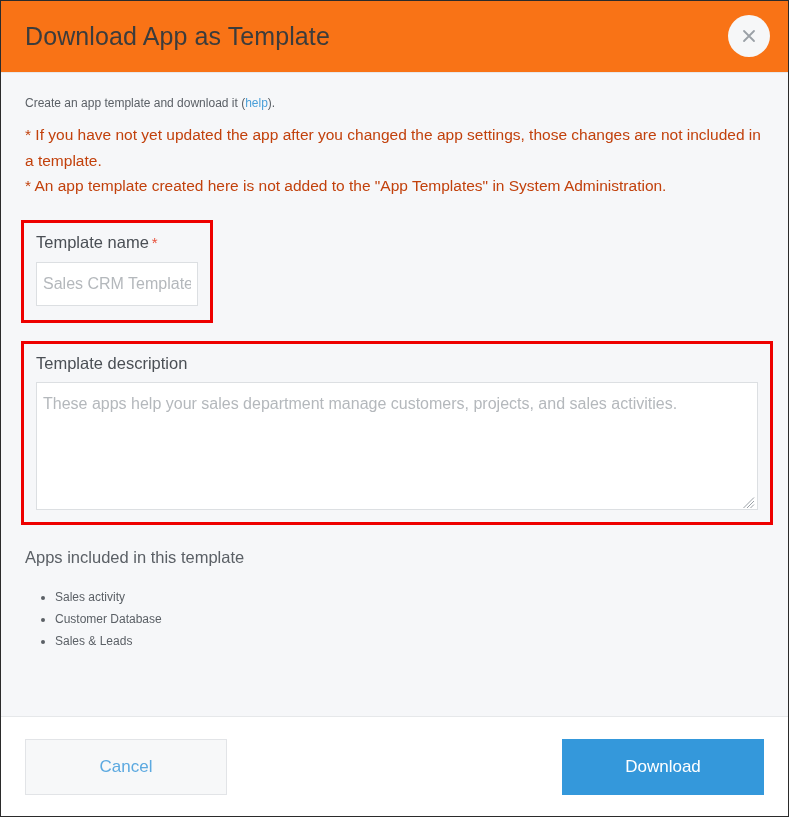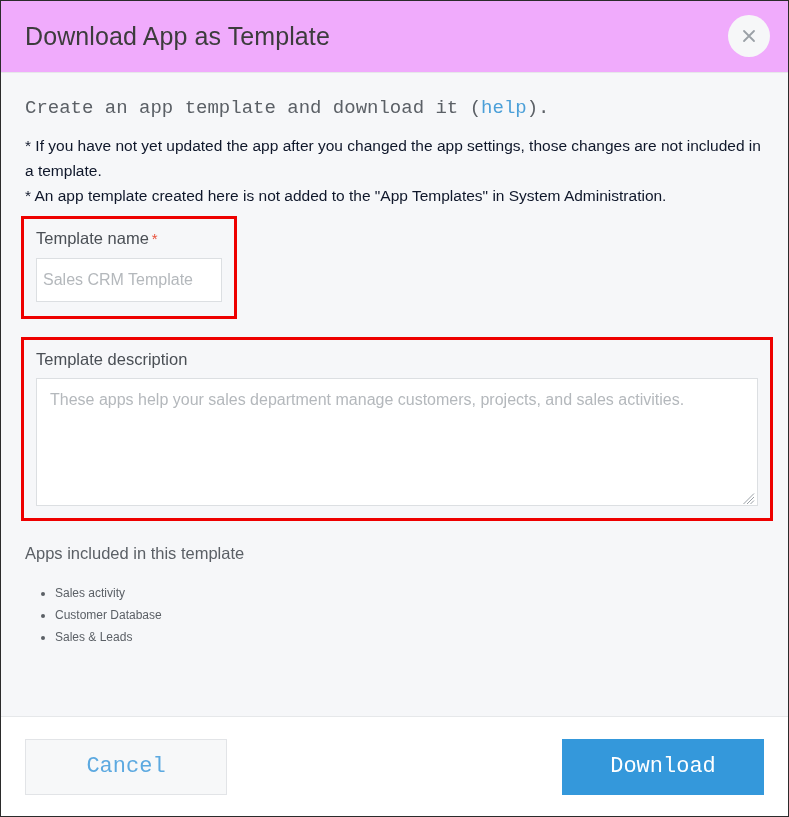--- a/index.html
+++ b/index.html
@@ -25,21 +25,21 @@
     flex-direction: column;
     overflow: hidden;
   }
 
   
   .dialog-header {
     position: relative;
     box-sizing: border-box;
     height: 72px;
     flex: 0 0 72px;
-    background: #f0abfc;
+    background: #f97316;
     border-bottom: 1px solid #e6e8ea;
     display: flex;
     align-items: center;
     padding: 0 24px;
   }
   .dialog-title {
     font-size: 25px;
     color: #3c3c3c;
     font-weight: normal;
     letter-spacing: 0.1px;
@@ -65,47 +65,46 @@
   
   .dialog-body {
     flex: 1 1 auto;
     background: #f6f7f9;
     padding: 22px 24px 0 24px;
     box-sizing: border-box;
     overflow: hidden;
   }
 
   .intro-line {
-    font-size: 19px;
+    font-size: 12px;
     color: #5b6066;
     line-height: 1.45;
     margin: 0 0 10px 0;
-    font-family: Liberation Mono, monospace;
   }
   .help-link {
     color: #4a9fd8;
     text-decoration: none;
   }
   .note-line {
     font-size: 15.5px;
-    color: #0f172a;
+    color: #c2410c;
     line-height: 1.62;
     margin: 0;
   }
 
   
   .highlight-box {
     border: 3px solid #ee0000;
     box-sizing: border-box;
     background: transparent;
   }
 
   .field-block-name {
-    margin: 8px 0 0 -4px;
-    width: 216px;
+    margin: 22px 0 0 -4px;
+    width: 192px;
     padding: 10px 12px 14px 12px;
   }
   .field-block-desc {
     margin: 18px 0 0 -4px;
     width: 752px;
     padding: 10px 12px 12px 12px;
   }
 
   .field-label {
     font-size: 16.5px;
@@ -137,21 +136,21 @@
   .textarea-wrap { position: relative; }
   .text-area {
     box-sizing: border-box;
     width: 100%;
     height: 128px;
     border: 1px solid #dcdfe2;
     background: #ffffff;
     font-family: "Liberation Sans", sans-serif;
     font-size: 16px;
     color: #b4b8bc;
-    padding: 10px 13px;
+    padding: 10px 6px;
     outline: none;
     resize: none;
     line-height: 1.4;
     display: block;
   }
   .text-area::placeholder { color: #b4b8bc; }
   .resize-grip {
     position: absolute;
     right: 3px;
     bottom: 3px;
@@ -183,22 +182,22 @@
     flex: 0 0 100px;
     background: #ffffff;
     border-top: 1px solid #e6e8ea;
     display: flex;
     align-items: center;
     justify-content: space-between;
     padding: 0 24px;
     box-sizing: border-box;
   }
   .btn {
-    font-family: Liberation Mono, monospace;
-    font-size: 22px;
+    font-family: Liberation Sans, sans-serif;
+    font-size: 17px;
     cursor: pointer;
     box-sizing: border-box;
     display: inline-flex;
     align-items: center;
     justify-content: center;
   }
   .btn-cancel {
     width: 202px;
     height: 56px;
     background: #f7f8f9;

